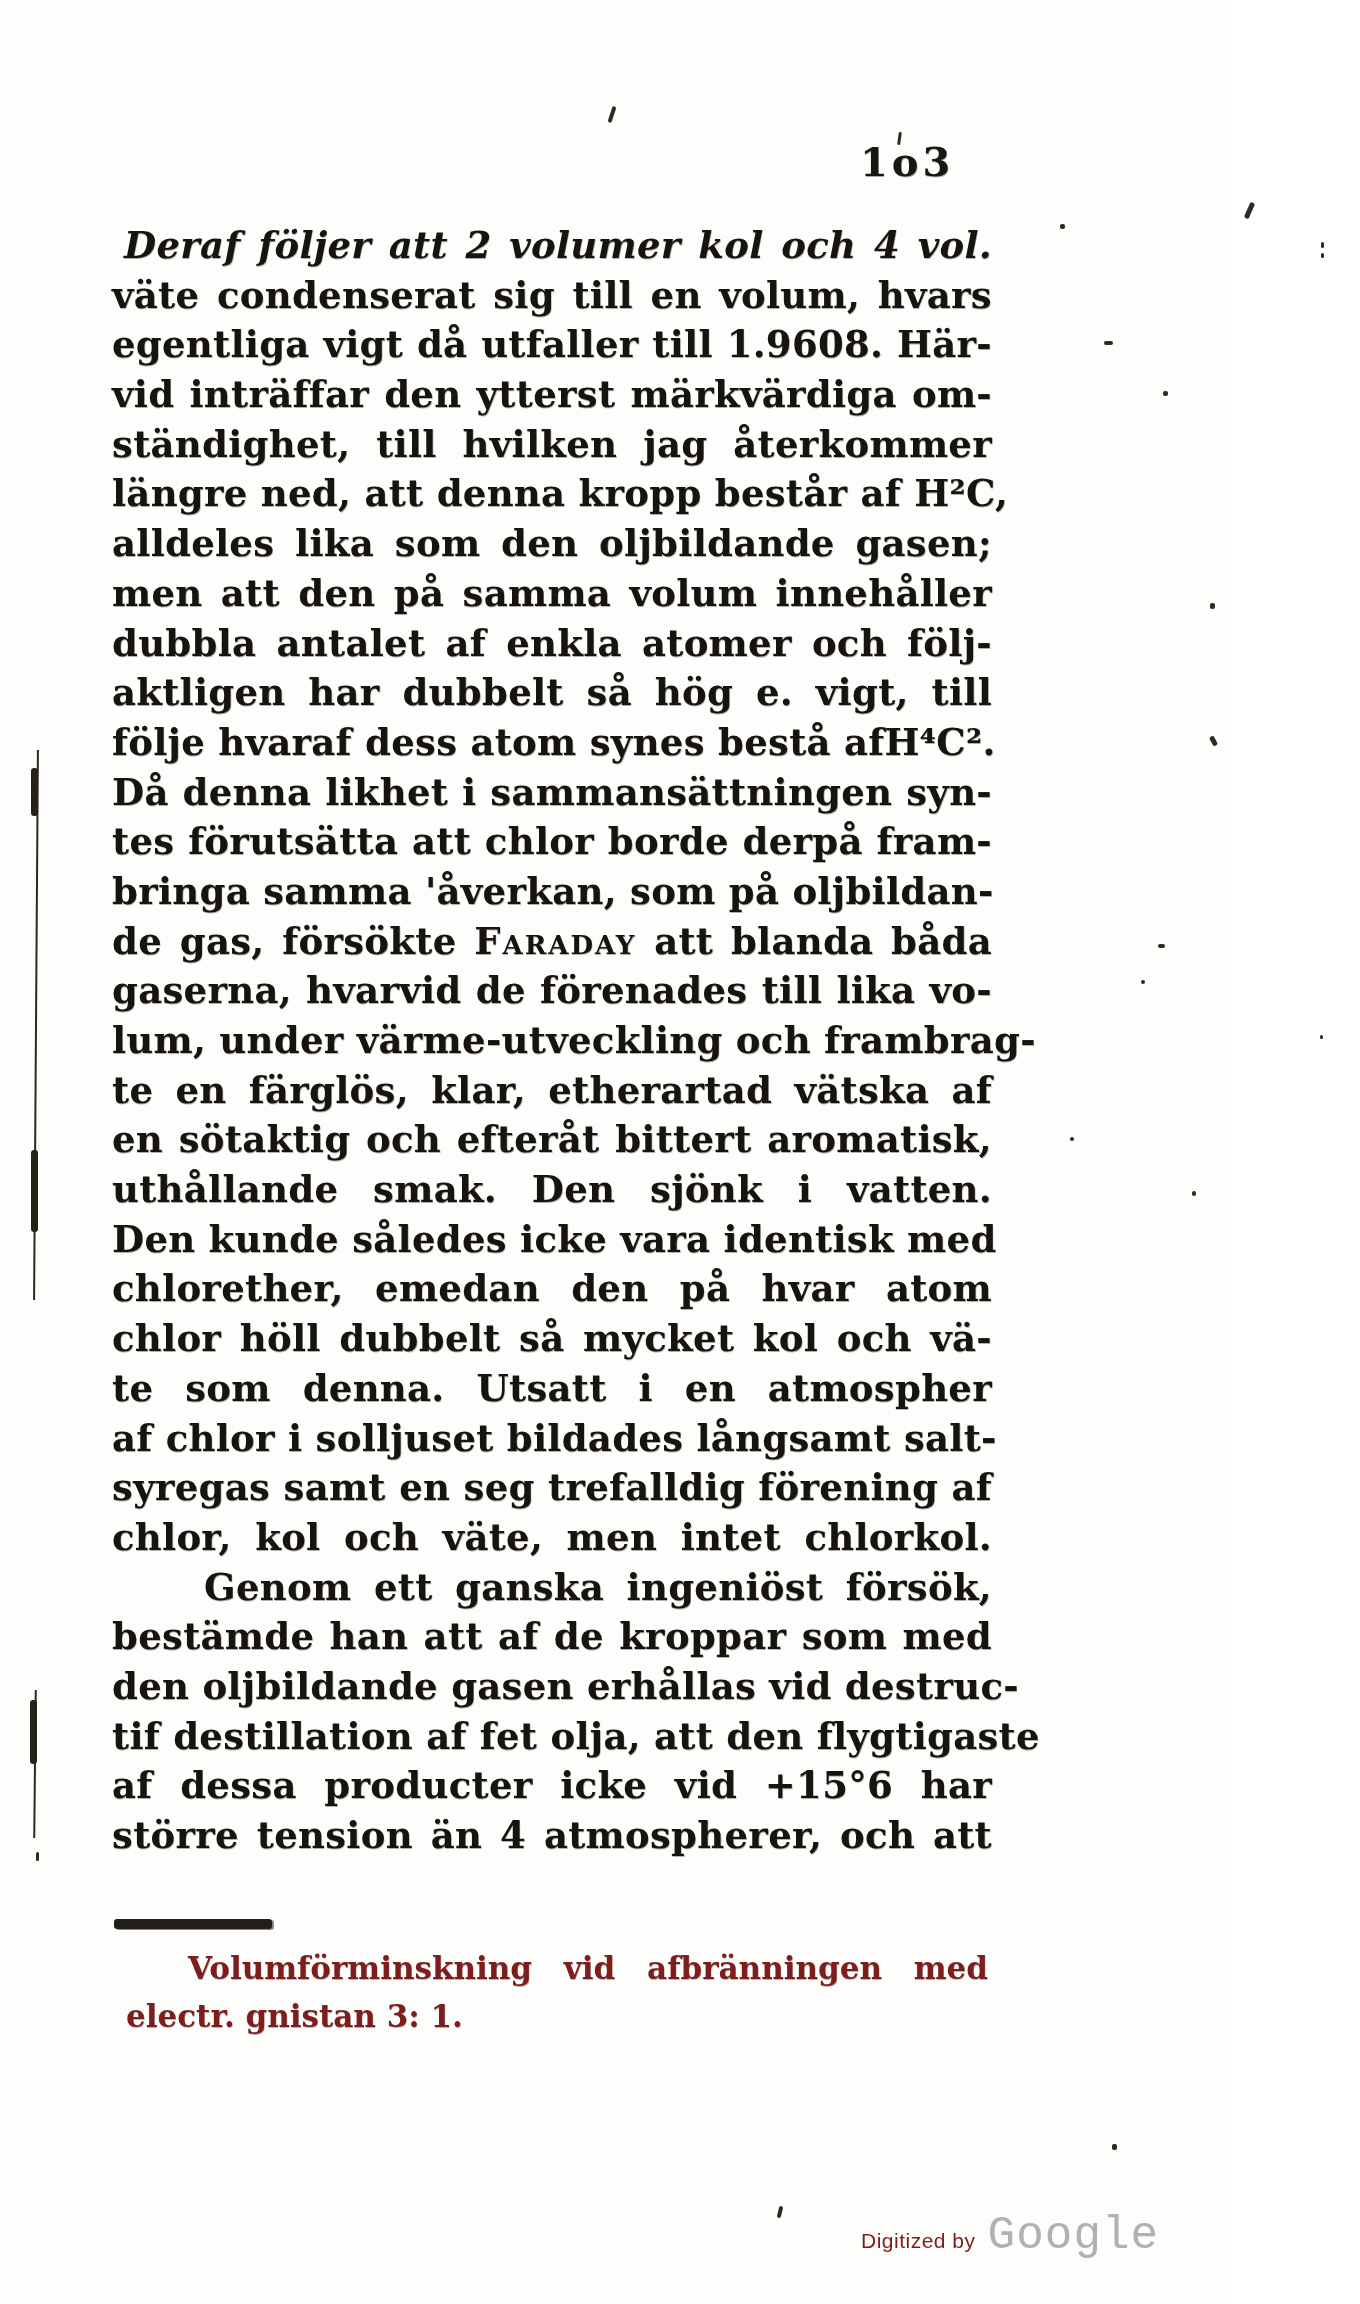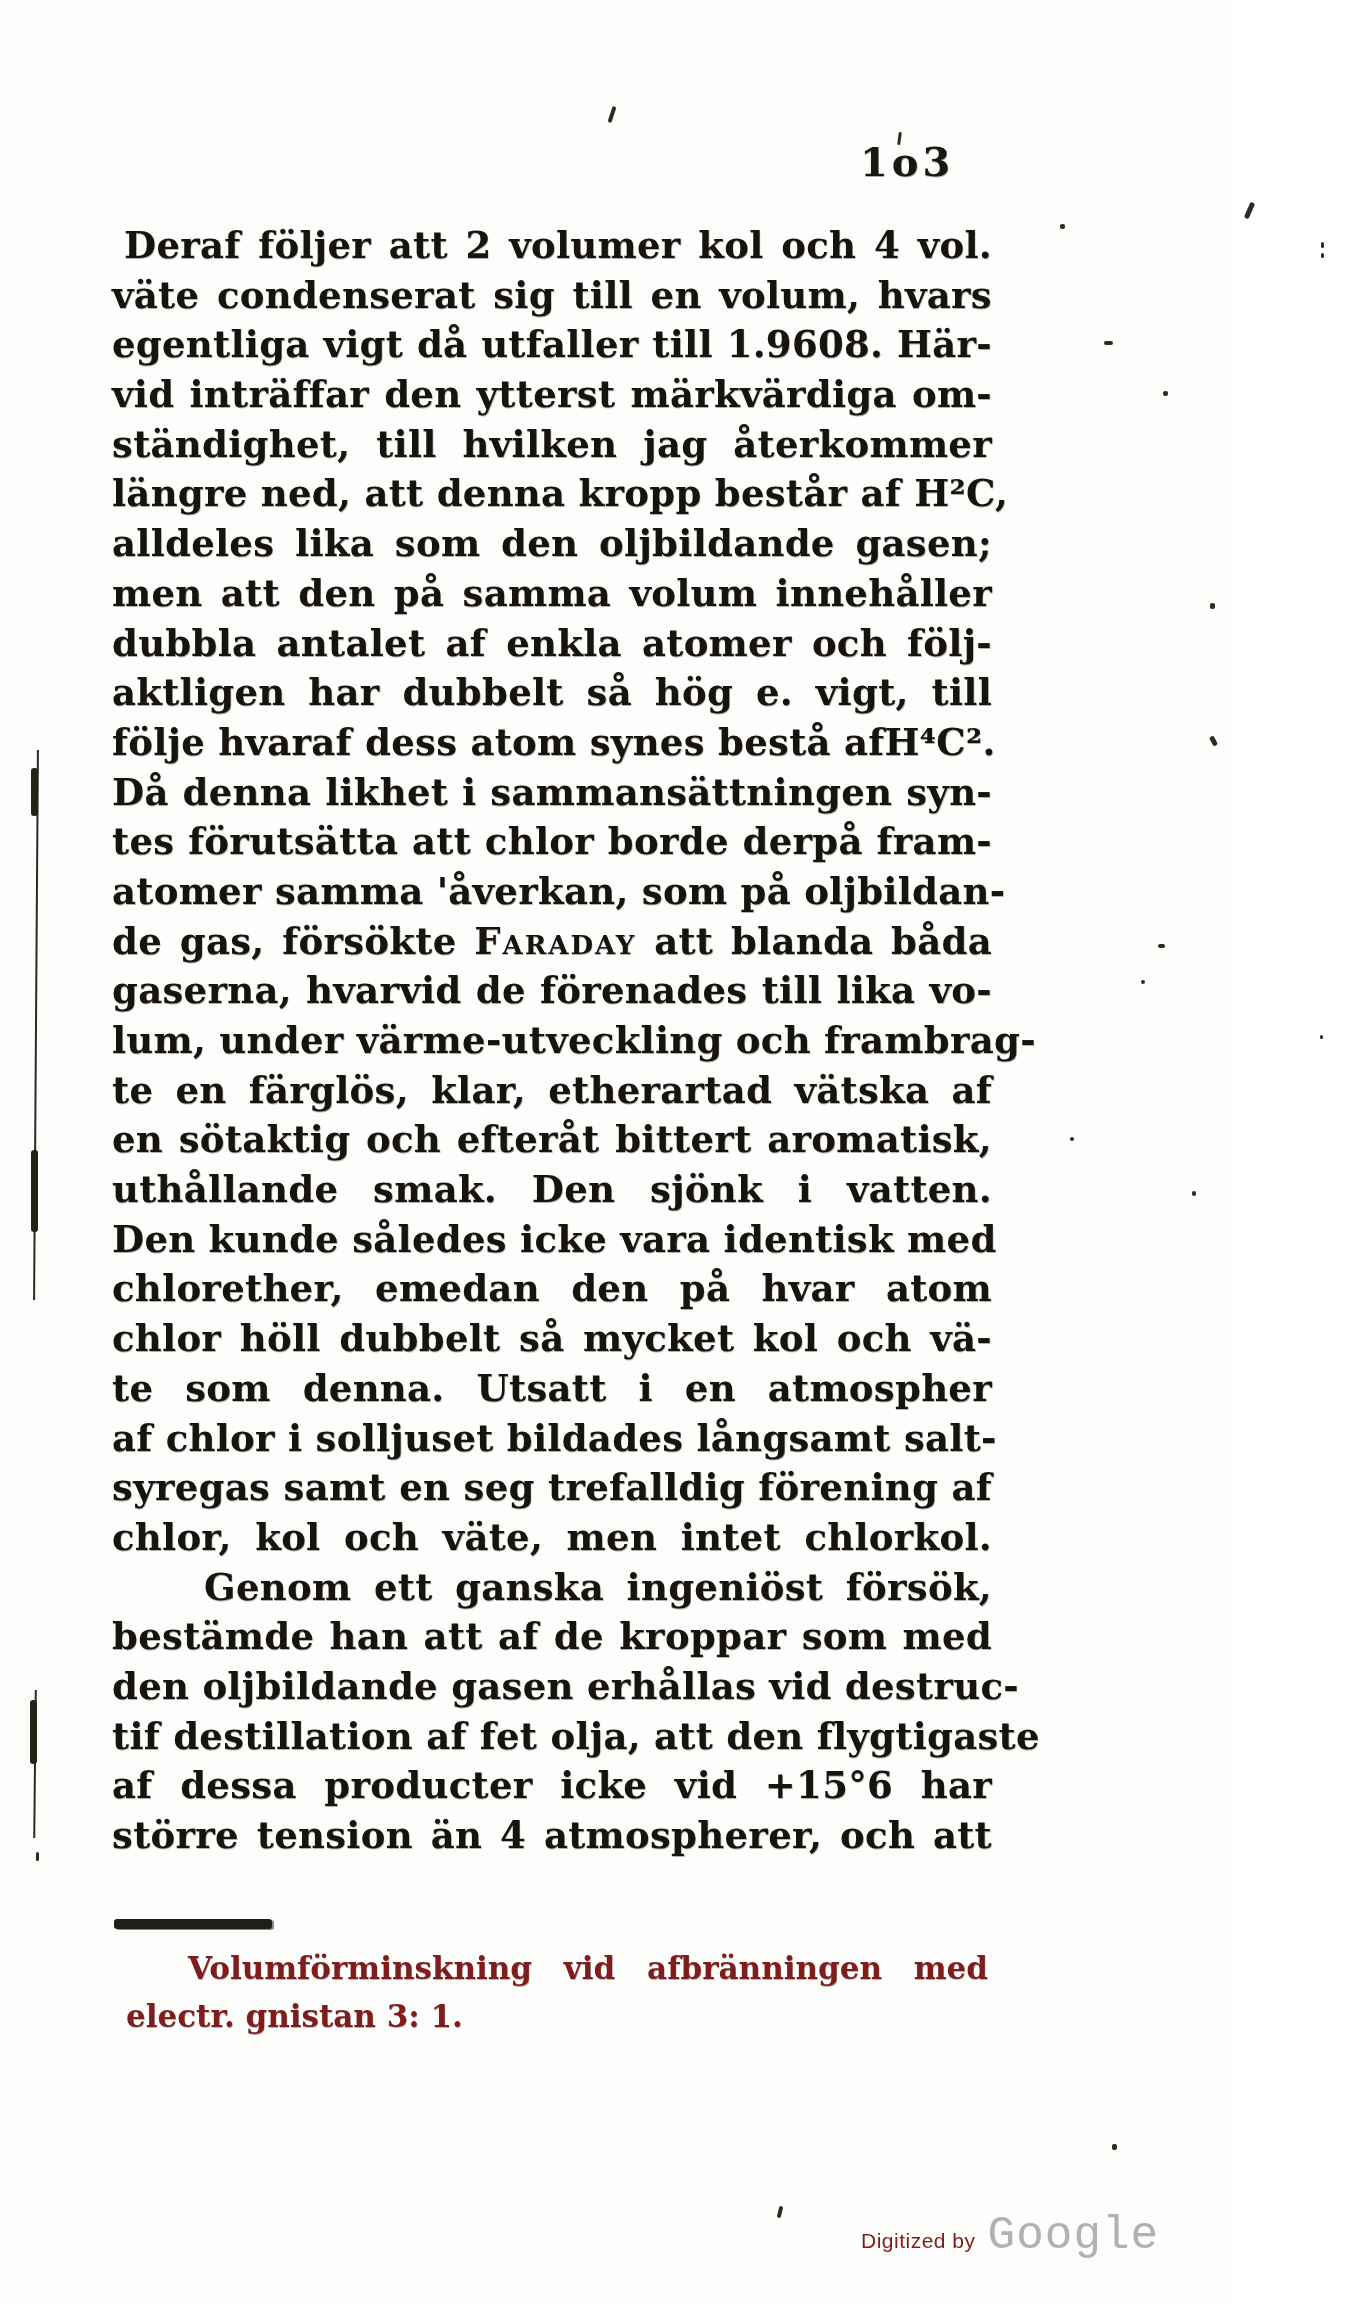--- a/index.html
+++ b/index.html
@@ -22,21 +22,21 @@
     position:absolute;left:112px;top:221px;width:880px;
   }
   .line{
     height:49.7px;line-height:49.7px;
     font-size:37px;font-weight:bold;color:#17130f;
     letter-spacing:.3px;
     text-align:justify;text-align-last:justify;text-justify:inter-word;
     text-shadow:0.6px 0.9px 0 rgba(25,20,12,.32);
     white-space:nowrap;
   }
-  .indent-a{padding-left:12px;}
+  .indent-a{padding-left:12px;font-style:italic;}
   .indent-b{padding-left:92px;}
   .smallcaps{font-variant:small-caps;letter-spacing:2px;}
   .footnote-rule{
     position:absolute;left:114px;top:1919px;width:158px;height:10px;
     background:#211d18;border-radius:3px;
     box-shadow:2px 1px 0 rgba(25,20,12,.5);
   }
   .footnote{
     position:absolute;left:126px;top:1944px;width:862px;
   }
@@ -79,21 +79,21 @@
     <div class="line">vid inträffar den ytterst märkvärdiga om-</div>
     <div class="line">ständighet, till hvilken jag återkommer</div>
     <div class="line">längre ned, att denna kropp består af H²C,</div>
     <div class="line">alldeles lika som den oljbildande gasen;</div>
     <div class="line">men att den på samma volum innehåller</div>
     <div class="line">dubbla antalet af enkla atomer och följ-</div>
     <div class="line">aktligen har dubbelt så hög e. vigt, till</div>
     <div class="line">följe hvaraf dess atom synes bestå afH⁴C².</div>
     <div class="line">Då denna likhet i sammansättningen syn-</div>
     <div class="line">tes förutsätta att chlor borde derpå fram-</div>
-    <div class="line">atomer samma 'åverkan, som på oljbildan-</div>
+    <div class="line">bringa samma 'åverkan, som på oljbildan-</div>
     <div class="line"><span>de gas, försökte </span><span class="smallcaps">Faraday</span><span> att blanda båda</span></div>
     <div class="line">gaserna, hvarvid de förenades till lika vo-</div>
     <div class="line">lum, under värme-utveckling och frambrag-</div>
     <div class="line">te en färglös, klar, etherartad vätska af</div>
     <div class="line">en sötaktig och efteråt bittert aromatisk,</div>
     <div class="line">uthållande smak. Den sjönk i vatten.</div>
     <div class="line">Den kunde således icke vara identisk med</div>
     <div class="line">chlorether, emedan den på hvar atom</div>
     <div class="line">chlor höll dubbelt så mycket kol och vä-</div>
     <div class="line">te som denna. Utsatt i en atmospher</div>

